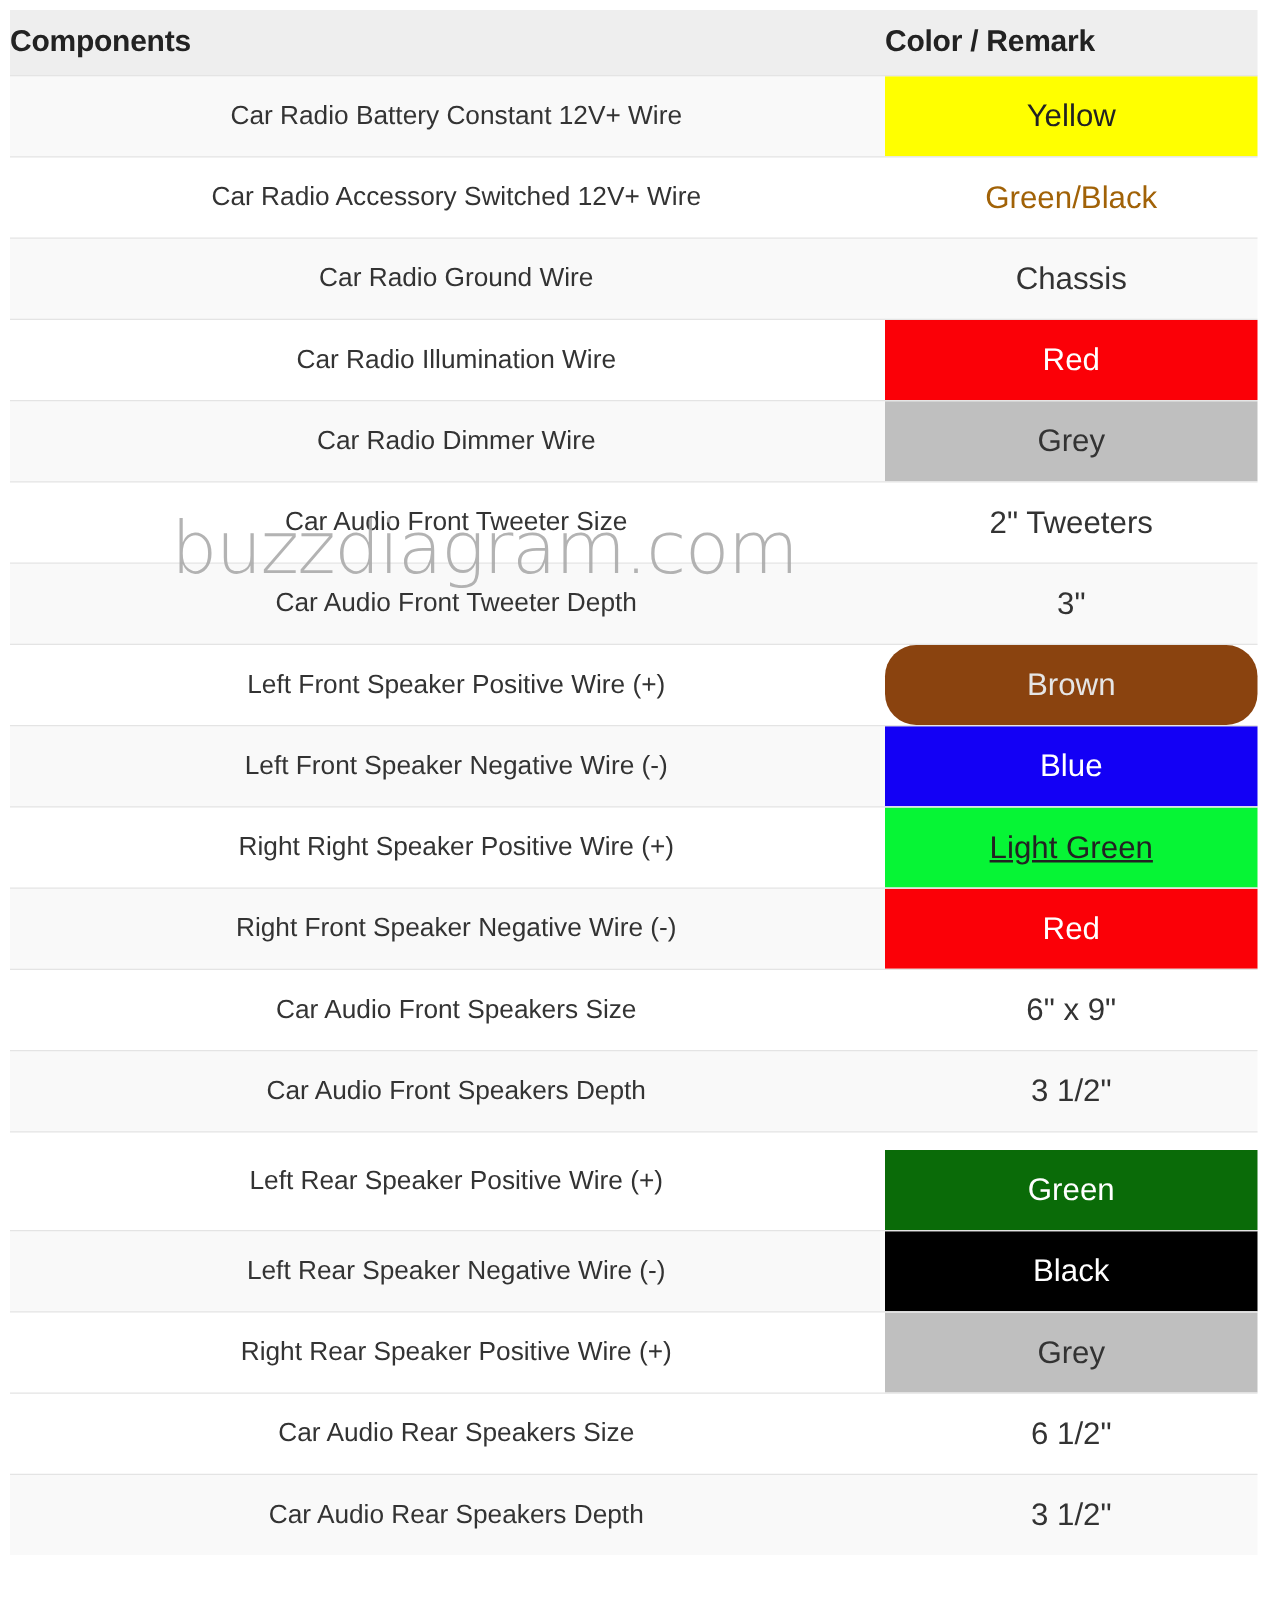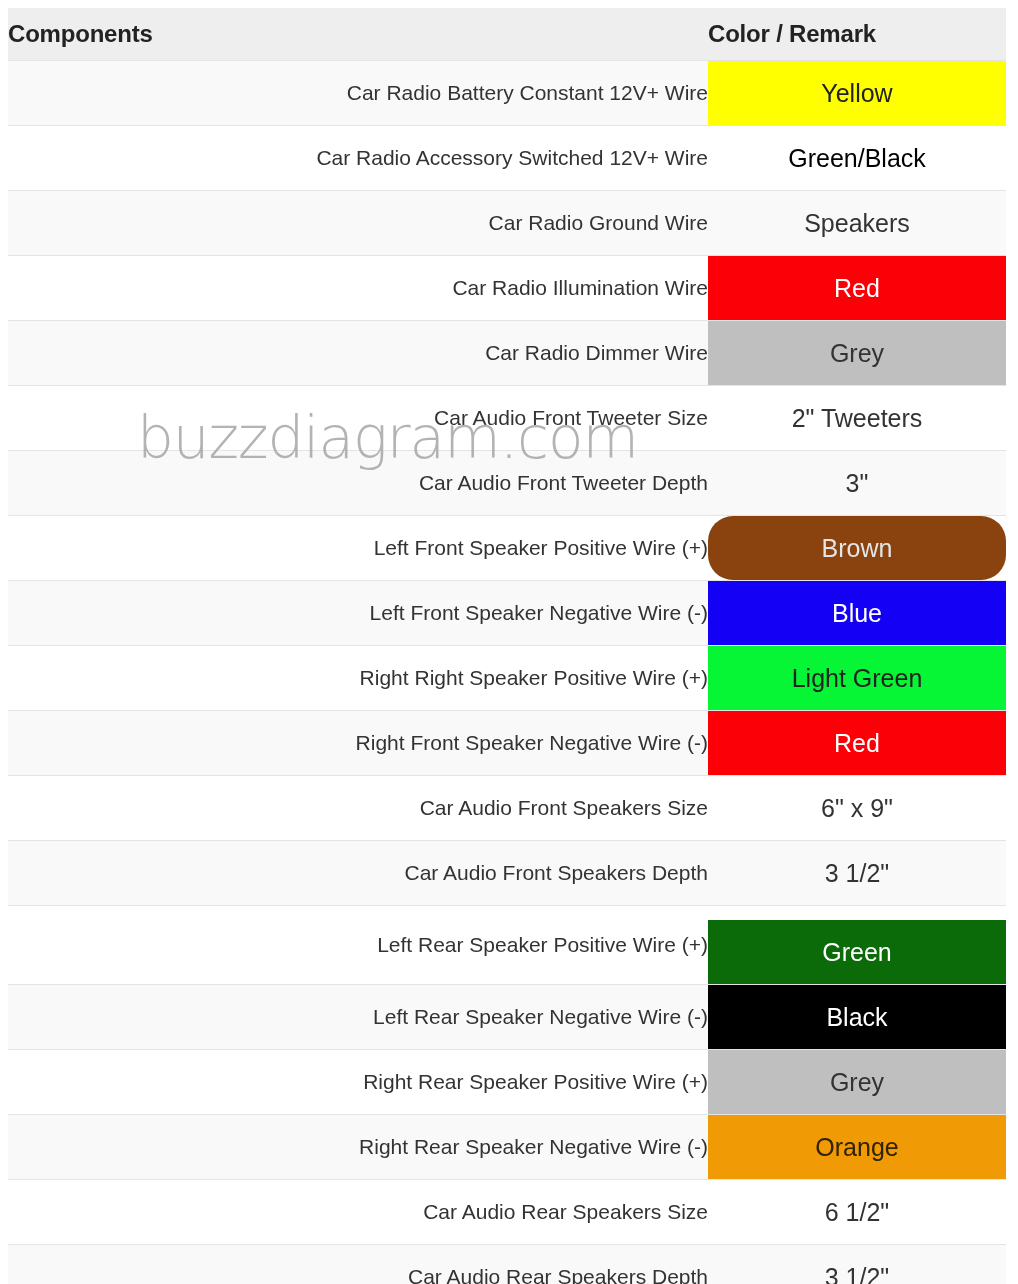--- a/index.html
+++ b/index.html
@@ -51,21 +51,21 @@
   tbody td {
     padding: 0;
     border: 0;
     font-size: 21px;
     color: #333333;
     vertical-align: middle;
     height: 64px;
   }
 
   tbody td.component-cell {
-    text-align: right;
+    text-align: center;
     padding-left: 14px;
     border-top: 1px solid #e4e4e4;
   }
 
   tbody td.color-cell {
     text-align: center;
     border-top: 1px solid #e4e4e4;
   }
 
   
@@ -119,27 +119,27 @@
     <tbody id="table-body">
         <tr class="row-odd">
           <td class="component-cell">Car Radio Battery Constant 12V+ Wire</td>
           <td class="color-cell">
             <span class="swatch" style="background: rgb(255, 255, 0); color: rgb(34, 34, 34);">Yellow</span>
           </td>
         </tr>
         <tr class="row-even">
           <td class="component-cell">Car Radio Accessory Switched 12V+ Wire</td>
           <td class="color-cell">
-            <span class="swatch plain" style="color: #000000;">Green/Black</span>
+            <span class="swatch plain" style="color: #a16207;">Green/Black</span>
           </td>
         </tr>
         <tr class="row-odd">
           <td class="component-cell">Car Radio Ground Wire</td>
           <td class="color-cell">
-            <span class="swatch plain" style="color: rgb(51, 51, 51);">Speakers</span>
+            <span class="swatch plain" style="color: rgb(51, 51, 51);">Chassis</span>
           </td>
         </tr>
         <tr class="row-even">
           <td class="component-cell">Car Radio Illumination Wire</td>
           <td class="color-cell">
             <span class="swatch" style="background: rgb(251, 0, 7); color: rgb(255, 255, 255);">Red</span>
           </td>
         </tr>
         <tr class="row-odd">
           <td class="component-cell">Car Radio Dimmer Wire</td>
@@ -167,21 +167,21 @@
         </tr>
         <tr class="row-odd">
           <td class="component-cell">Left Front Speaker Negative Wire (-)</td>
           <td class="color-cell">
             <span class="swatch" style="background: rgb(19, 0, 245); color: rgb(255, 255, 255);">Blue</span>
           </td>
         </tr>
         <tr class="row-even">
           <td class="component-cell">Right Right Speaker Positive Wire (+)</td>
           <td class="color-cell">
-            <span class="swatch" style="background: rgb(6, 245, 53); color: rgb(34, 34, 34);">Light Green</span>
+            <span class="swatch" style="background: rgb(6, 245, 53); color: rgb(34, 34, 34); text-decoration: underline;">Light Green</span>
           </td>
         </tr>
         <tr class="row-odd">
           <td class="component-cell">Right Front Speaker Negative Wire (-)</td>
           <td class="color-cell">
             <span class="swatch" style="background: rgb(251, 0, 7); color: rgb(255, 255, 255);">Red</span>
           </td>
         </tr>
         <tr class="row-even">
           <td class="component-cell">Car Audio Front Speakers Size</td>
@@ -204,26 +204,20 @@
         <tr class="row-odd">
           <td class="component-cell">Left Rear Speaker Negative Wire (-)</td>
           <td class="color-cell">
             <span class="swatch" style="background: rgb(0, 0, 0); color: rgb(255, 255, 255);">Black</span>
           </td>
         </tr>
         <tr class="row-even">
           <td class="component-cell">Right Rear Speaker Positive Wire (+)</td>
           <td class="color-cell">
             <span class="swatch" style="background: rgb(191, 191, 191); color: rgb(51, 51, 51);">Grey</span>
-          </td>
-        </tr>
-        <tr class="row-odd">
-          <td class="component-cell">Right Rear Speaker Negative Wire (-)</td>
-          <td class="color-cell">
-            <span class="swatch" style="background: rgb(240, 154, 5); color: rgb(51, 34, 0);">Orange</span>
           </td>
         </tr>
         <tr class="row-even">
           <td class="component-cell">Car Audio Rear Speakers Size</td>
           <td class="color-cell">
             <span class="swatch plain" style="color: rgb(51, 51, 51);">6 1/2"</span>
           </td>
         </tr>
         <tr class="row-odd">
           <td class="component-cell">Car Audio Rear Speakers Depth</td>

